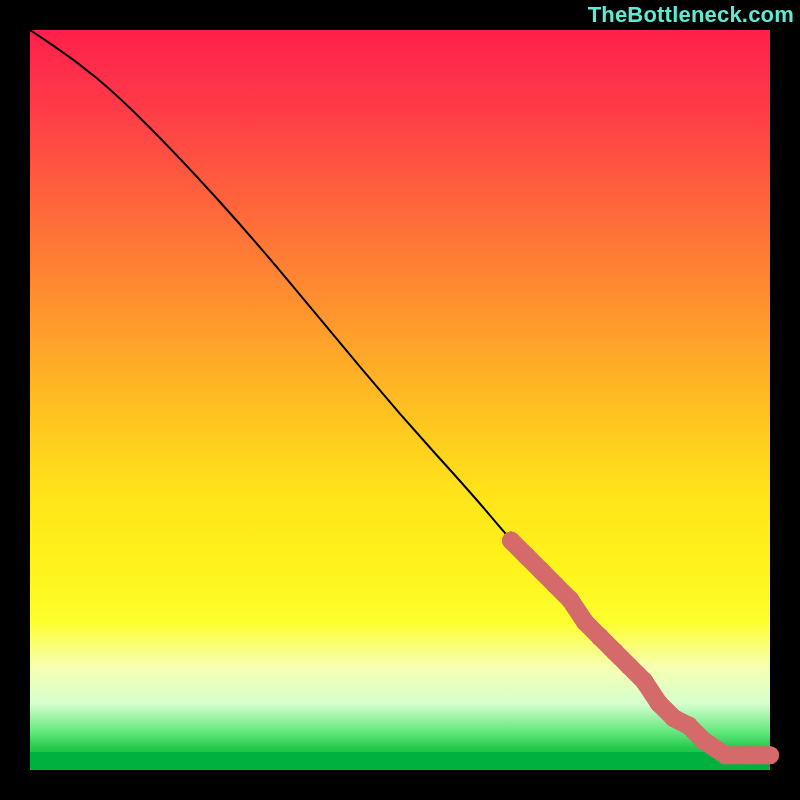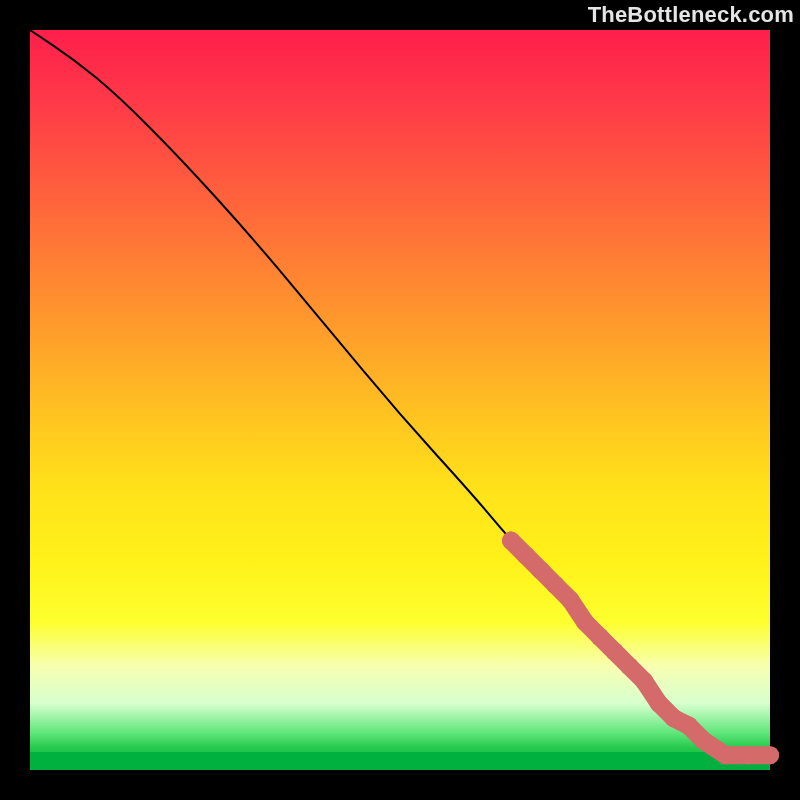--- a/index.html
+++ b/index.html
@@ -14,21 +14,21 @@
   .outer {
     position: relative;
     width: 800px;
     height: 800px;
     background: #000;
   }
   .watermark {
     position: absolute;
     top: 2px;
     right: 6px;
-    color: #e5e5e5;
+    color: #5eead4;
     font-size: 22px;
     font-weight: 600;
     letter-spacing: 0.2px;
     z-index: 10;
   }
   
   .plot {
     position: absolute;
     left: 30px;
     top: 30px;

